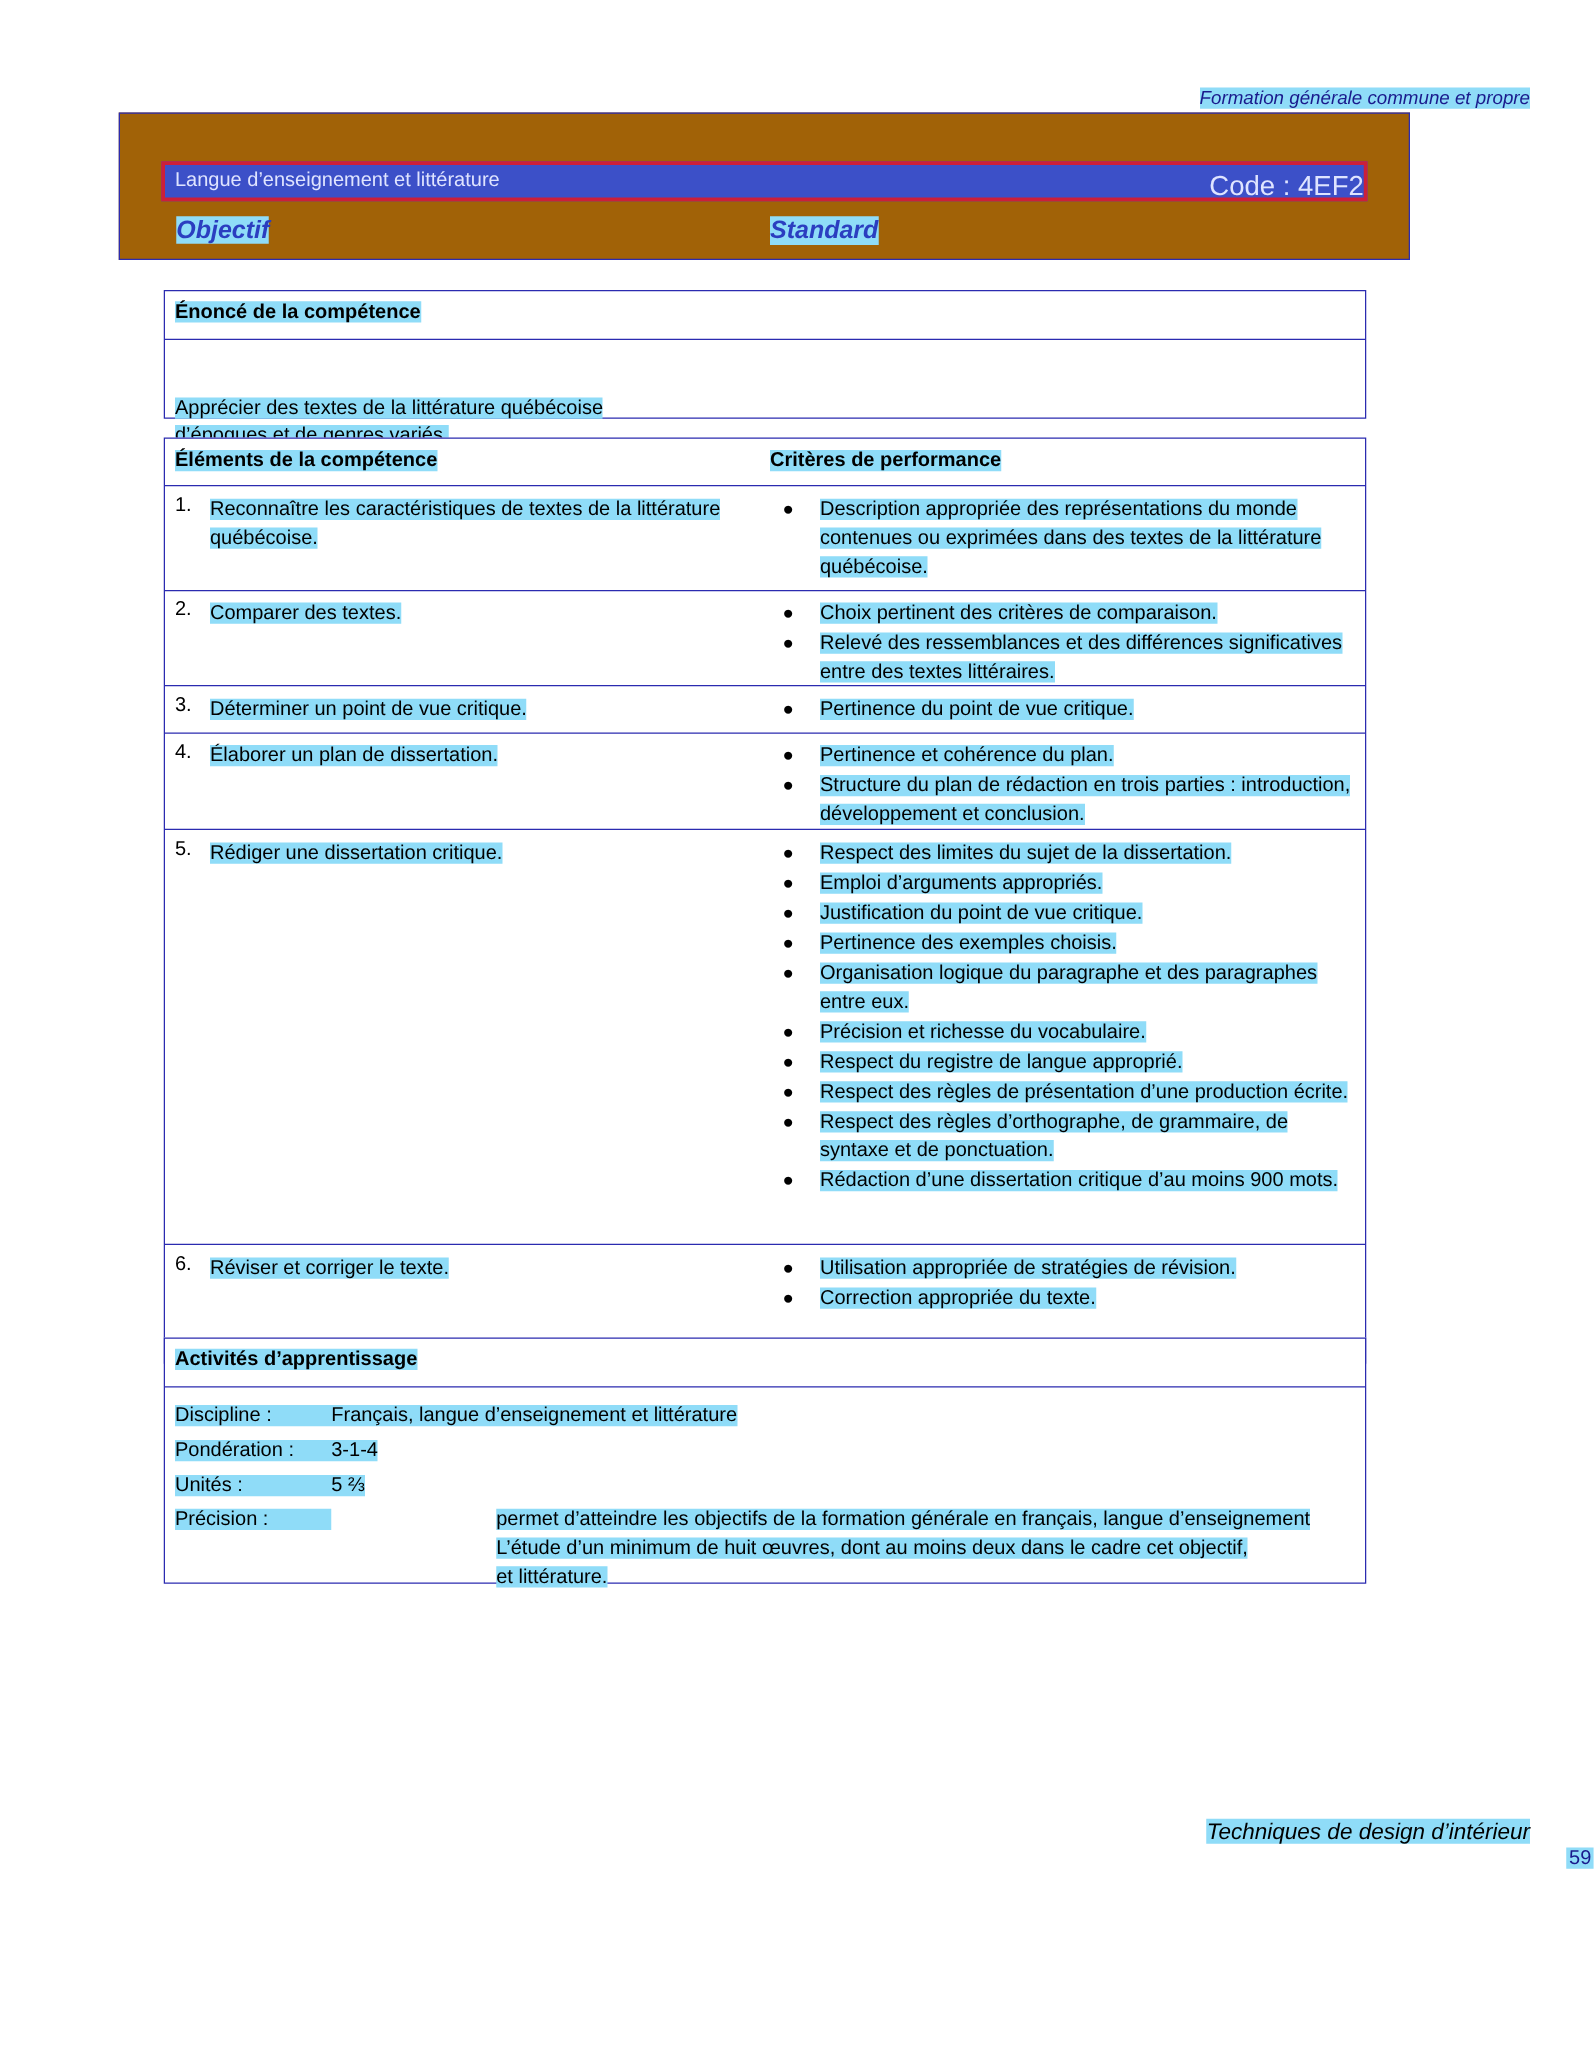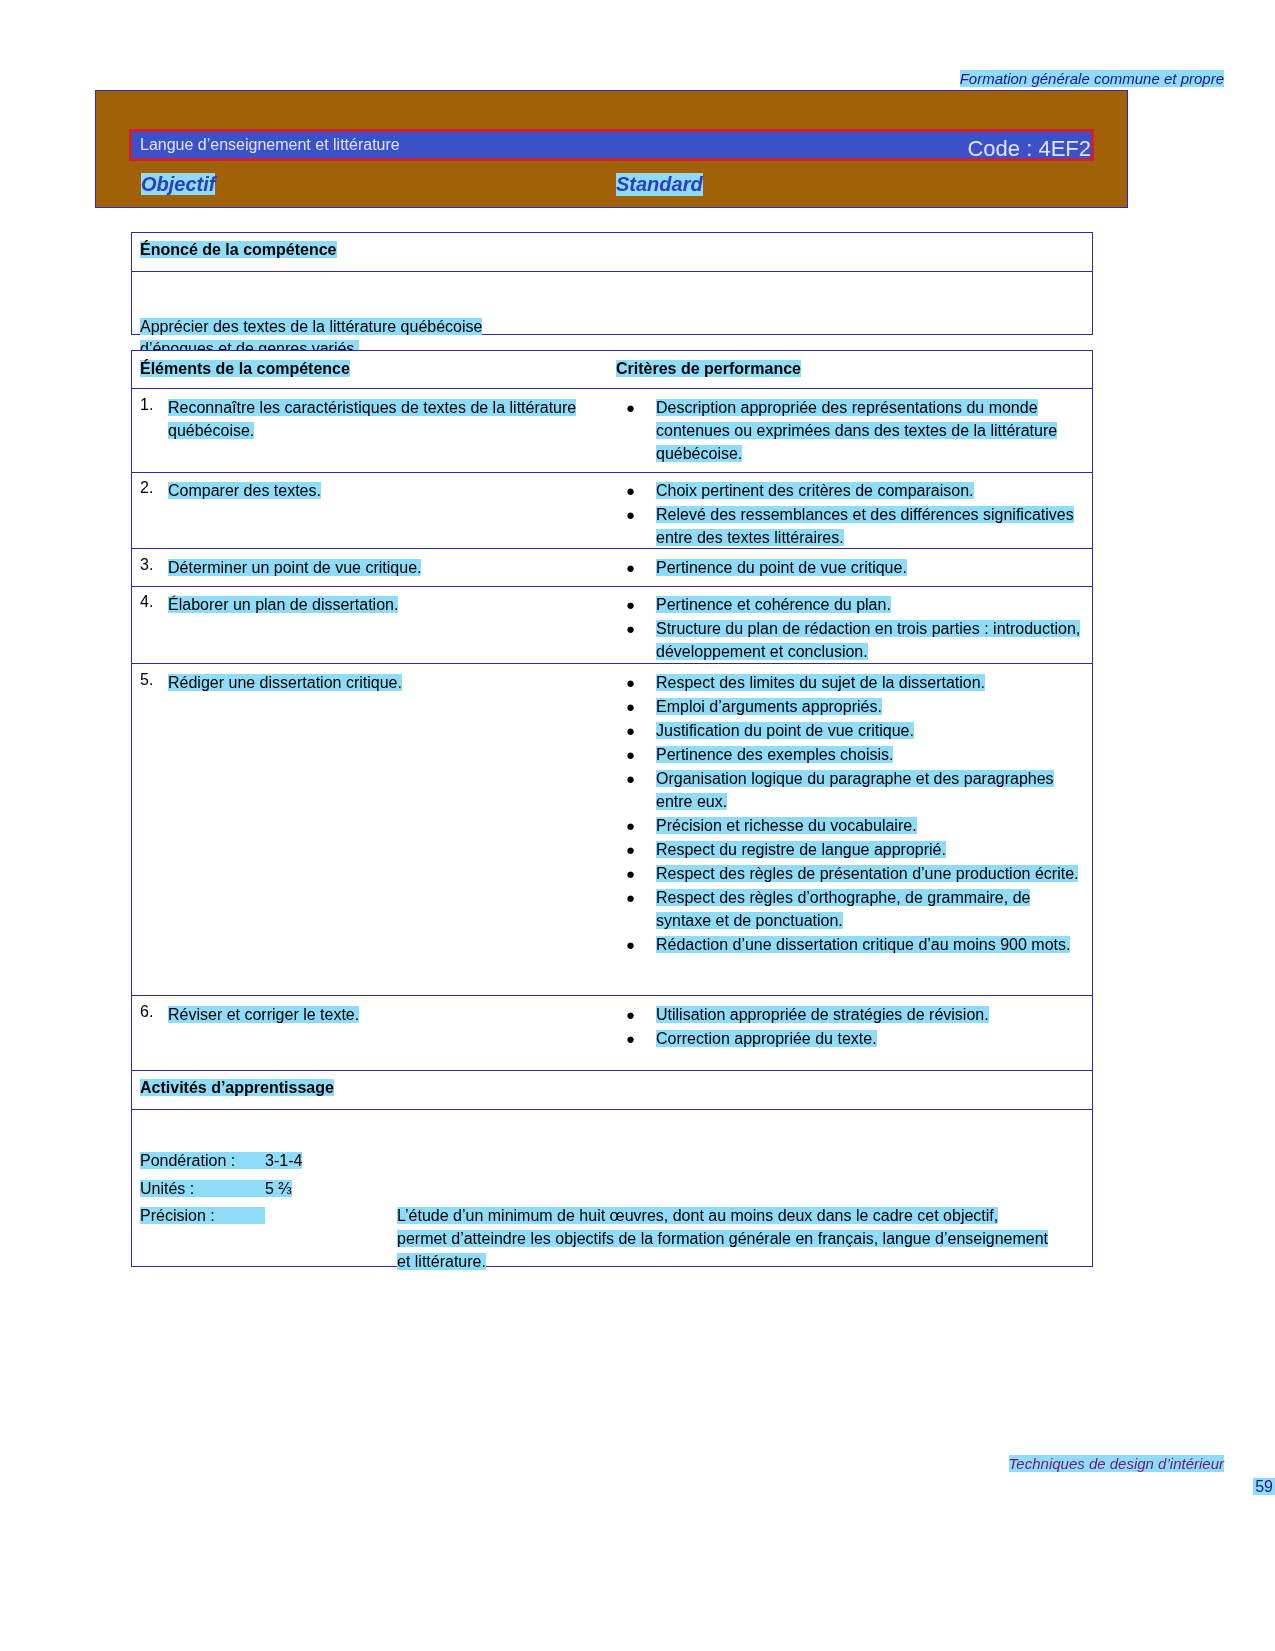--- a/index.html
+++ b/index.html
@@ -227,23 +227,23 @@
     font-size: 16px;
     line-height: 23px;
     width: 690px;
   }
 
   
   .footer-note {
     position: absolute;
     right: 96px;
     top: 1455px;
-    font-size: 15px;
+    font-size: 18px;
     font-style: italic;
-    color: #701a75;
+    color: #000000;
     white-space: nowrap;
     margin-left: 38px;
   }
   .page-num {
     position: absolute;
     left: 0;
     top: 1478px;
     width: 1275px;
     text-align: right;
     font-size: 16px;
@@ -358,32 +358,35 @@
       </div>
     </div>
   </div>
 
   <div class="box activites">
     <div class="hd box-head">
       <span class="hl">Activités d’apprentissage</span>
     </div>
     <div class="rule"></div>
 
+    <div class="line" style="top:50px;">
+      <span class="hl"><span class="lbl">Discipline :</span><span>Français, langue d’enseignement et littérature</span></span>
+    </div>
     <div class="line" style="top:78px;">
       <span class="hl"><span class="lbl">Pondération :</span><span>3-1-4</span></span>
     </div>
     <div class="line" style="top:106px;">
       <span class="hl"><span class="lbl">Unités :</span><span>5 ⅔</span></span>
     </div>
     <div class="line" style="top:133px;">
       <span class="hl"><span class="lbl">Précision :</span></span>
     </div>
     <div class="cont" style="top:133px; left:265px;">
+      <div><span class="hl">permet d’atteindre les objectifs de la formation générale en français, langue d’enseignement</span></div>
       <div><span class="hl">L’étude d’un minimum de huit œuvres, dont au moins deux dans le cadre cet objectif,</span></div>
-      <div><span class="hl">permet d’atteindre les objectifs de la formation générale en français, langue d’enseignement</span></div>
       <div><span class="hl">et littérature.</span></div>
     </div>
   </div>
 
   <div class="footer-note">
     <span class="hl">Techniques de design d’intérieur</span>
   </div>
   <div class="page-num">
     <span class="hl">59</span>
   </div>

